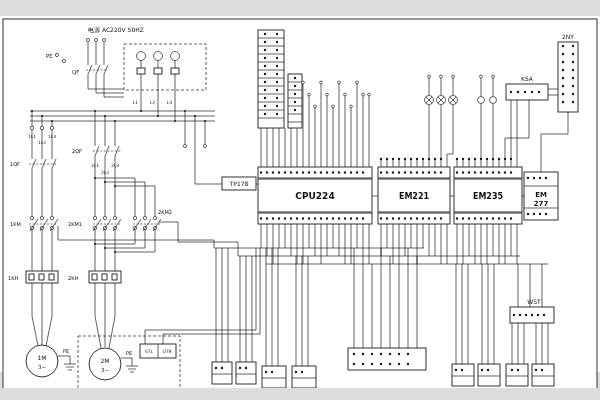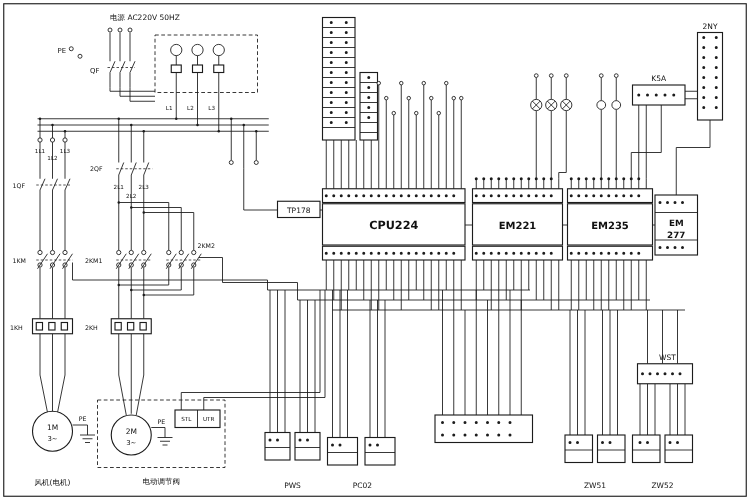--- a/index.html
+++ b/index.html
@@ -1,16 +1,16 @@
 <!DOCTYPE html>
 <html><head>
 <meta charset="utf-8">
 <style>
   html,body{margin:0;padding:0;background:#ddd}
-  .stage{width:600px;height:400px;background:#fff;margin:0 auto;position:relative}
+  .stage{width:600px;height:356px;background:#fff;margin:16px auto;position:relative}
   svg{display:block}
   .w{stroke:#1c1c1c;stroke-width:.7;fill:none}
   .wd{stroke:#1c1c1c;stroke-width:.7;fill:none;stroke-dasharray:3 2}
   .ml{stroke:#1c1c1c;stroke-width:.6;fill:none;stroke-dasharray:2 1.6}
   .box{fill:#fff;stroke:#1c1c1c;stroke-width:.9}
   .term{fill:#fff;stroke:#1c1c1c;stroke-width:.7}
   .dt{stroke:#1c1c1c;stroke-width:2.4;stroke-linecap:round;fill:none}
   .jd{fill:#1c1c1c}
   .t{fill:#111;font-family:"DejaVu Sans","Liberation Sans",sans-serif}
   .t45{font-size:4.5px}.t5{font-size:5px}.t55{font-size:5.5px}.t6{font-size:6px}

